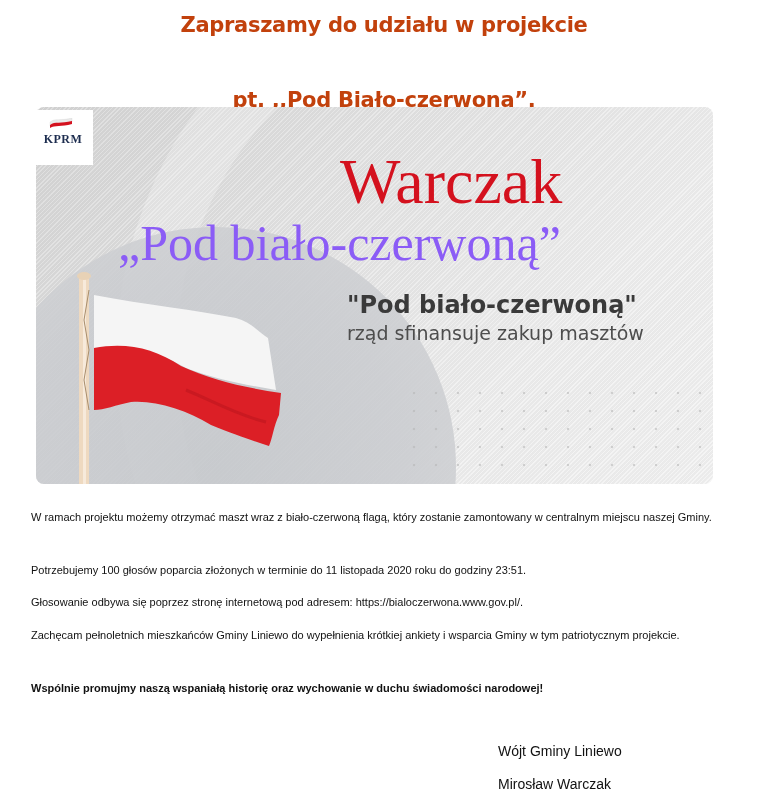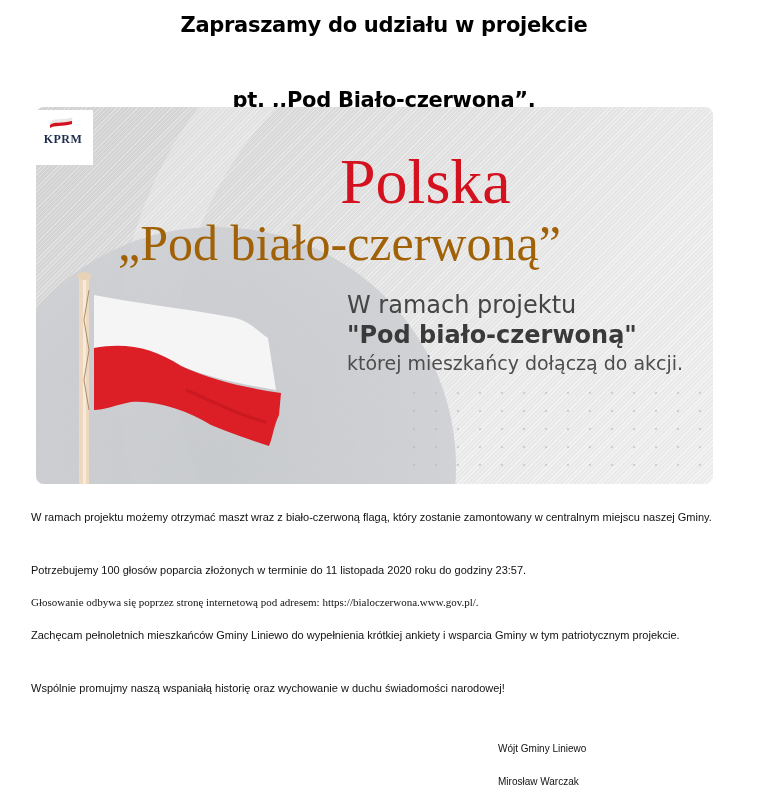--- a/index.html
+++ b/index.html
@@ -1,53 +1,53 @@
 <!DOCTYPE html>
 <html><head>
 <meta charset="utf-8">
 <style>
   html, body { margin:0; padding:0; background:#ffffff; }
   body { width:768px; height:803px; position:relative; overflow:hidden; font-family:"Liberation Sans", sans-serif; color:#111; }
-  .title { position:absolute; left:0; width:768px; text-align:center; font-weight:bold; font-size:21px; color:#000000; font-family:"DejaVu Sans", sans-serif; letter-spacing:-0.3px; }
+  .title { position:absolute; left:0; width:768px; text-align:center; font-weight:bold; font-size:21px; color:#c2410c; font-family:"DejaVu Sans", sans-serif; letter-spacing:-0.3px; }
   .title.l1 { top:13px; }
   .title.l2 { top:58px;margin-top:30px; }
 
   .banner { position:absolute; left:36px; top:107px; width:677px; height:377px; border-radius:8px; overflow:hidden;
     background: linear-gradient(135deg, #d6d6d6 0%, #e4e4e4 35%, #efefef 70%, #f3f3f3 100%); }
   .banner .stripes { position:absolute; inset:0;
     background: repeating-linear-gradient(135deg, rgba(255,255,255,0.18) 0 1px, rgba(0,0,0,0.03) 1px 3px); }
   .banner .circle { position:absolute; left:-60px; top:120px; width:480px; height:480px; border-radius:50%;
     background: radial-gradient(circle at 50% 50%, #c3c6ca 0%, #c9cbcf 55%, #d3d4d6 100%); opacity:0.85; }
   .banner .arc { position:absolute; left:80px; top:-170px; width:720px; height:720px; border-radius:50%;
     border:60px solid rgba(255,255,255,0.25); }
   .banner .dots { position:absolute; right:10px; bottom:10px; width:300px; height:90px;
     background-image: radial-gradient(circle, rgba(180,180,180,0.55) 1.2px, transparent 1.6px);
     background-size:22px 18px; }
 
   .logo-box { position:absolute; left:33px; top:110px; width:60px; height:55px; background:#ffffff; }
   .logo-flag { position:absolute; left:16px; top:8px; width:24px; height:10px; }
   .logo-text { position:absolute; left:2px; top:22px; width:56px; text-align:center; font-family:"Liberation Serif", serif; font-size:12px; font-weight:bold; color:#1d2d4f; letter-spacing:0.5px; }
 
   .h-polska { position:absolute; left:340px; top:150px; font-family:"Liberation Serif", "DejaVu Serif", serif; font-size:64px; color:#d4111e; line-height:1; }
-  .h-pod { position:absolute; left:118px; top:218px; font-family:"Liberation Serif", "DejaVu Serif", serif; font-size:50px; color:#a16207; line-height:1; white-space:nowrap; }
+  .h-pod { position:absolute; left:118px; top:218px; font-family:"Liberation Serif", "DejaVu Serif", serif; font-size:50px; color:#8b5cf6; line-height:1; white-space:nowrap; }
 
   .sub { position:absolute; left:347px; top:290px; font-family:"DejaVu Sans", sans-serif; color:#4a4a4a; white-space:nowrap; }
   .sub .s1 { font-size:24px; line-height:30px; color:#454545; }
   .sub .s2 { font-size:24px; line-height:30px; font-weight:bold; color:#3a3a3a; }
   .sub .s3 { font-size:19px; line-height:26px; color:#4d4d4d; }
 
   .flagsvg { position:absolute; left:36px; top:250px; width:300px; height:234px; }
 
   .body-text { position:absolute; left:31px; font-family:"Liberation Sans", sans-serif; font-size:11px; color:#111; line-height:21px; width:710px; }
   .p1 { top:507px; }
   .p2 { top:560px; }
-  .p3 { top:592px;font-family:Liberation Serif, serif; }
+  .p3 { top:592px; }
   .p4 { top:625px; }
-  .p5 { top:678px; }
-  .sign { position:absolute; left:498px; font-family:"Liberation Sans", sans-serif; font-size:10px; color:#111; }
+  .p5 { top:678px;font-weight:bold; }
+  .sign { position:absolute; left:498px; font-family:"Liberation Sans", sans-serif; font-size:14px; color:#111; }
   .sign1 { top:743px; }
   .sign2 { top:776px;text-align:right; }
 </style>
 </head>
 <body>
 
 <div class="title l1">Zapraszamy do udziału w projekcie</div>
 <div class="title l2">pt. ,,Pod Biało-czerwoną”.</div>
 
 <div class="banner">
@@ -72,29 +72,28 @@
 </svg>
 
 <div class="logo-box">
   <svg class="logo-flag" viewBox="0 0 24 10">
     <path d="M1 4 C 6 0, 12 3, 23 0 L 23 4 C 12 7, 6 4, 1 8 Z" fill="#e9e9e9" stroke="#d0d0d0" stroke-width="0.3"></path>
     <path d="M1 7 C 6 3, 12 6, 23 3 L 23 6 C 12 9, 6 7, 1 10 Z" fill="#d4111e"></path>
   </svg>
   <div class="logo-text">KPRM</div>
 </div>
 
-<div class="h-polska">Polska</div>
+<div class="h-polska">Warczak</div>
 <div class="h-pod">„Pod biało-czerwoną”</div>
 
 <div class="sub">
-  <div class="s1">W ramach projektu</div>
   <div class="s2">"Pod biało-czerwoną"</div>
-  <div class="s3">której mieszkańcy dołączą do akcji.</div>
+  <div class="s3">rząd sfinansuje zakup masztów</div>
 </div>
 
 <div class="body-text p1">W ramach projektu możemy otrzymać maszt wraz z biało-czerwoną flagą, który zostanie zamontowany w centralnym miejscu naszej Gminy.</div>
-<div class="body-text p2">Potrzebujemy 100 głosów poparcia złożonych w terminie do 11 listopada 2020 roku do godziny 23:57.</div>
+<div class="body-text p2">Potrzebujemy 100 głosów poparcia złożonych w terminie do 11 listopada 2020 roku do godziny 23:51.</div>
 <div class="body-text p3">Głosowanie odbywa się poprzez stronę internetową pod adresem: https://bialoczerwona.www.gov.pl/.</div>
 <div class="body-text p4">Zachęcam pełnoletnich mieszkańców Gminy Liniewo do wypełnienia krótkiej ankiety i wsparcia Gminy w tym patriotycznym projekcie.</div>
 <div class="body-text p5">Wspólnie promujmy naszą wspaniałą historię oraz wychowanie w duchu świadomości narodowej!</div>
 
 <div class="sign sign1">Wójt Gminy Liniewo</div>
 <div class="sign sign2">Mirosław Warczak</div>
 
 </body></html>

